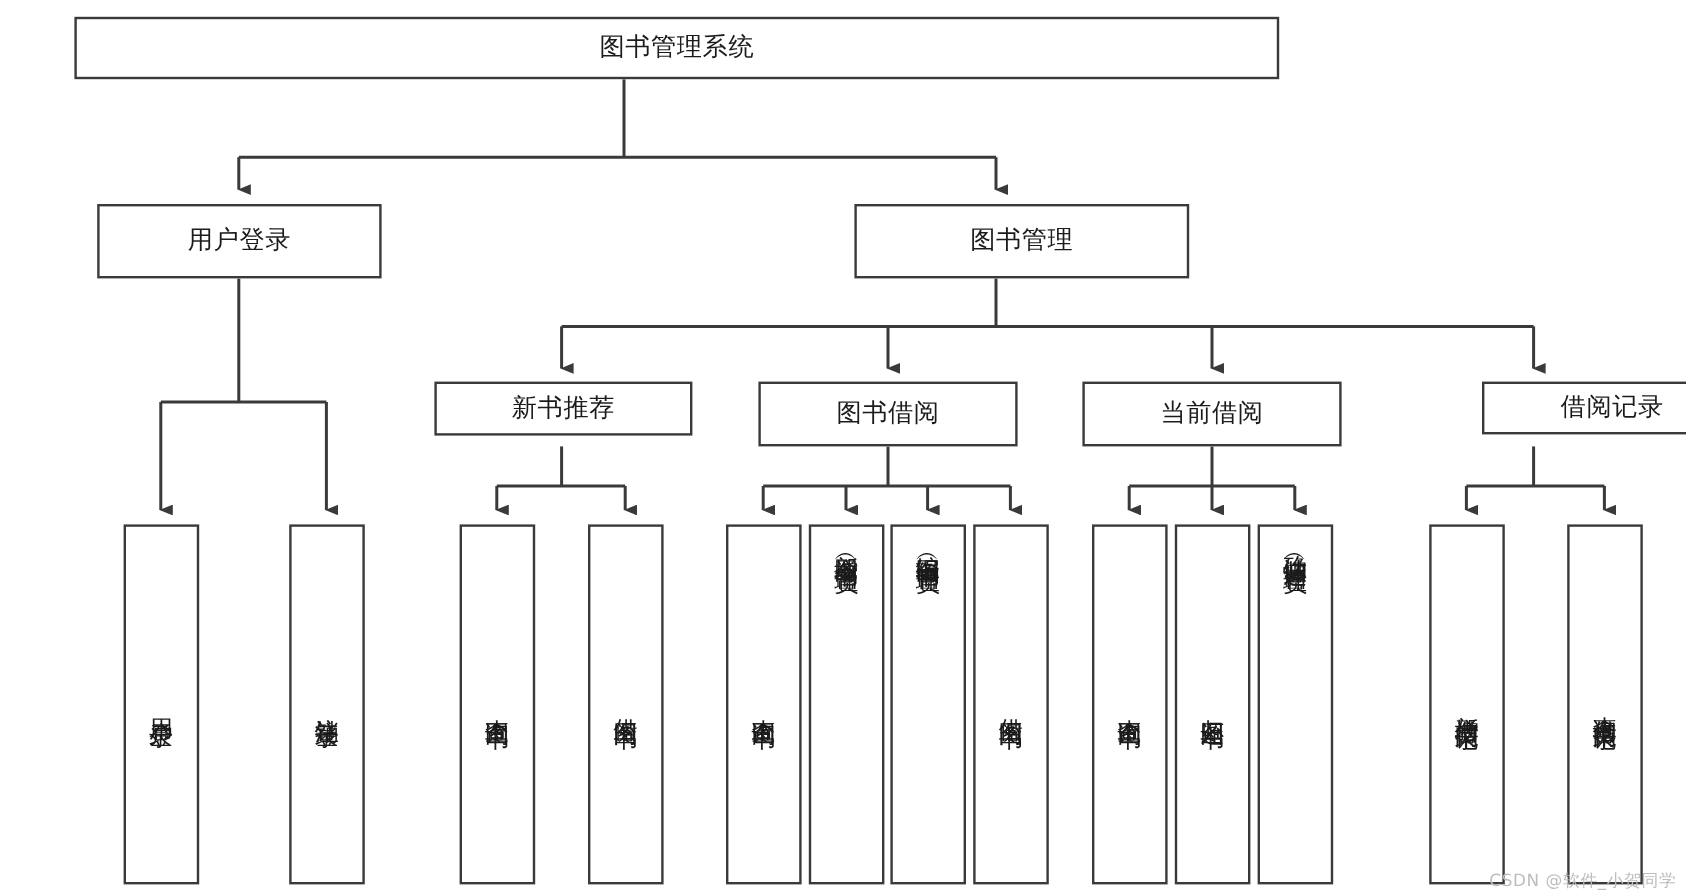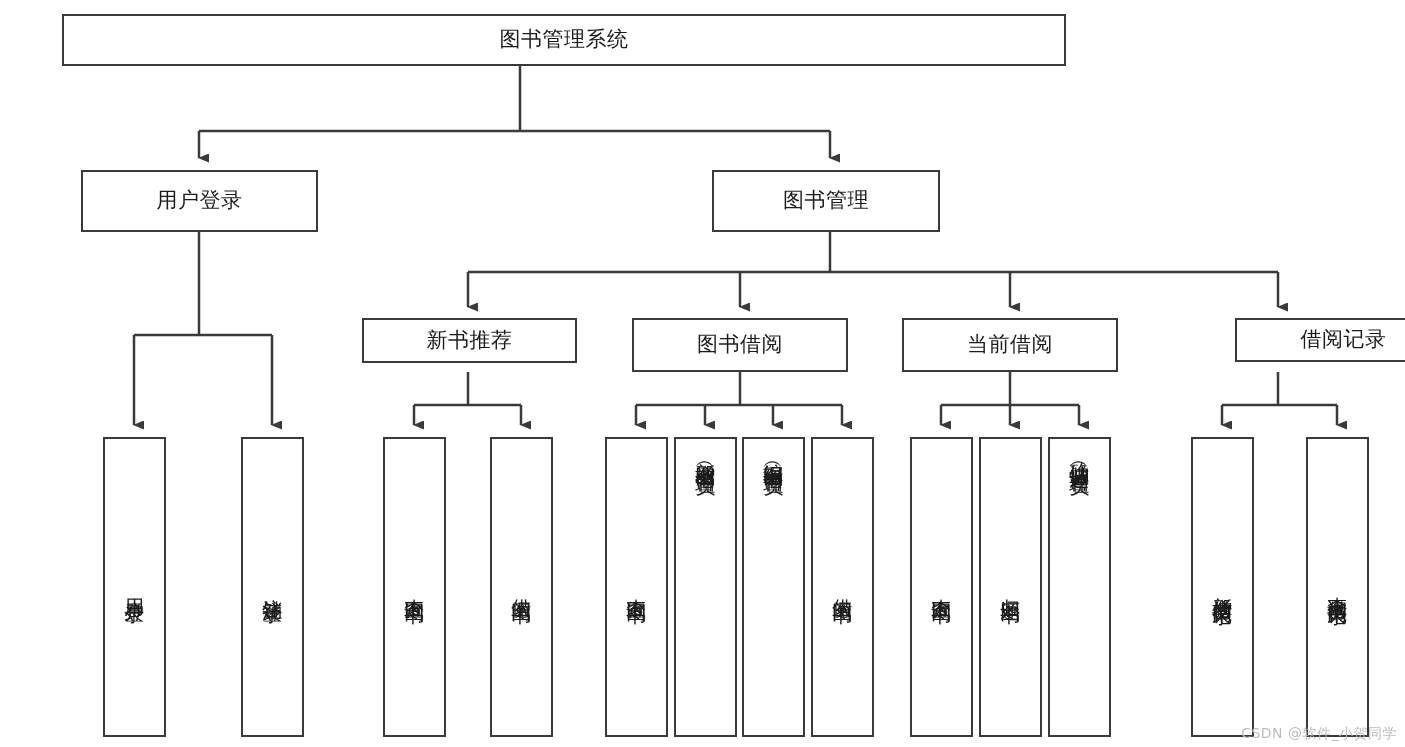--- a/index.html
+++ b/index.html
@@ -127,21 +127,21 @@
     </g>
   </svg>
 
   <div class="node-box" style="left:18px; top:14px; width:1004px; height:52px;margin-left:44px;">
     <span class="node-label">图书管理系统</span>
   </div>
 
   <div class="node-box" style="left:81px; top:170px; width:237px; height:62px;">
     <span class="node-label">用户登录</span>
   </div>
-  <div class="node-box" style="left:712px; top:170px; width:228px; height:62px;">
+  <div class="node-box" style="left:712px; top:170px; width:279px; height:62px;">
     <span class="node-label">图书管理</span>
   </div>
 
   <div class="node-box" style="left:362px; top:318px; width:215px; height:45px;">
     <span class="node-label">新书推荐</span>
   </div>
   <div class="node-box" style="left:902px; top:318px; width:216px; height:54px;">
     <span class="node-label">当前借阅</span>
   </div>
   <div class="node-box" style="left:632px; top:318px; width:216px; height:54px;">

